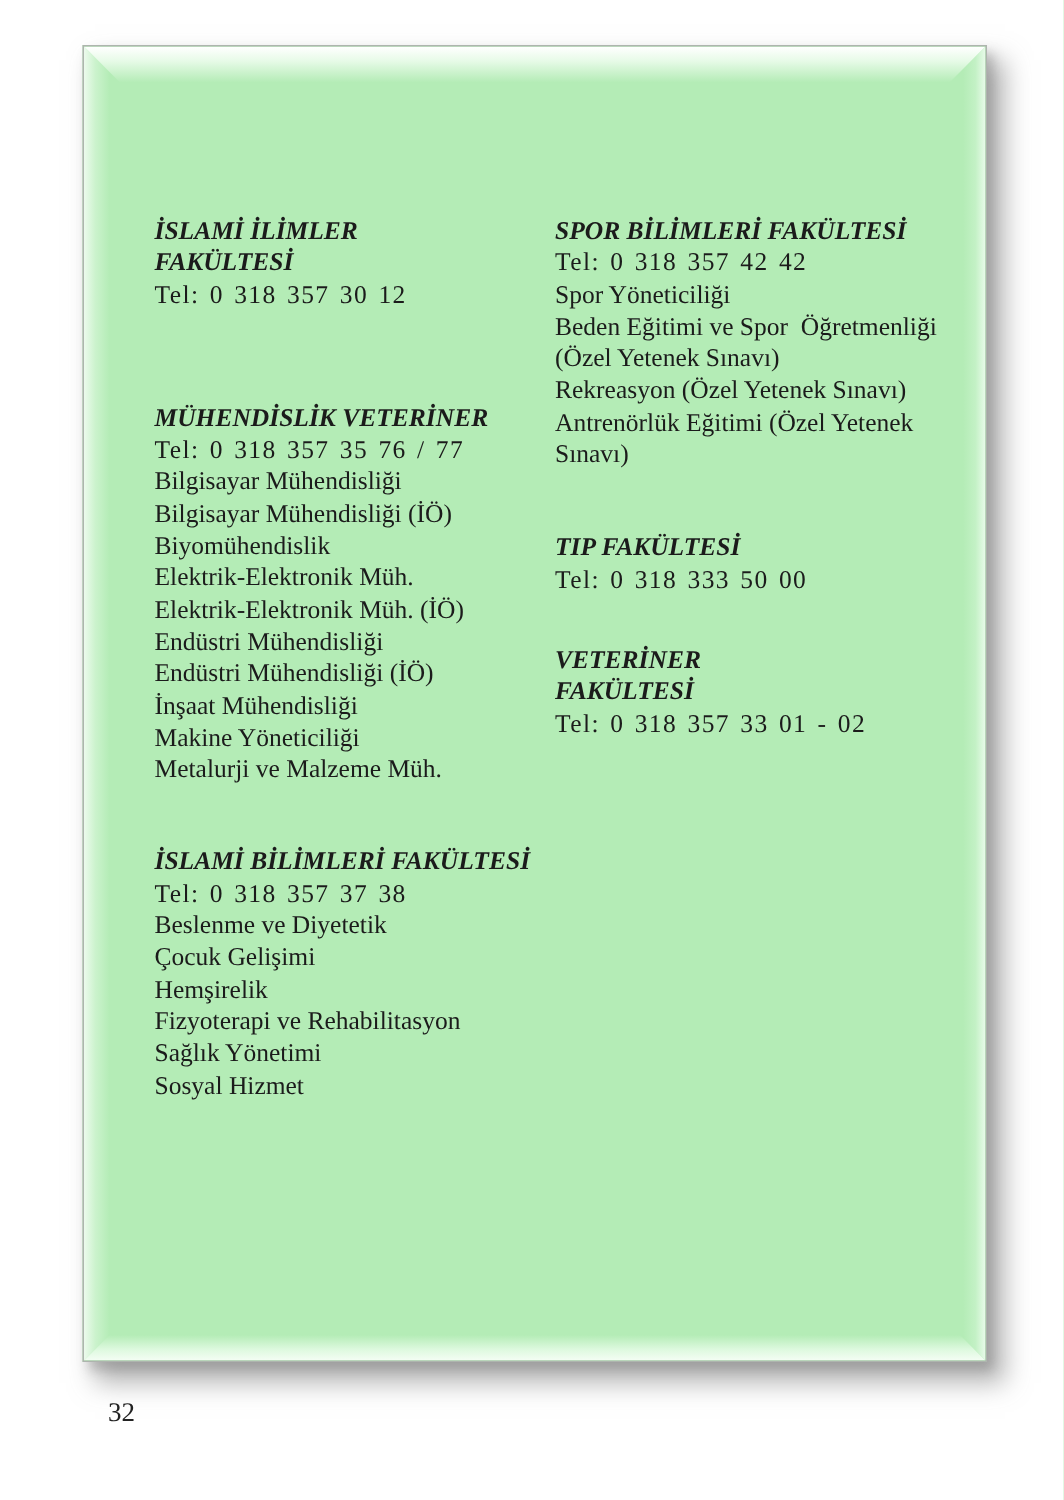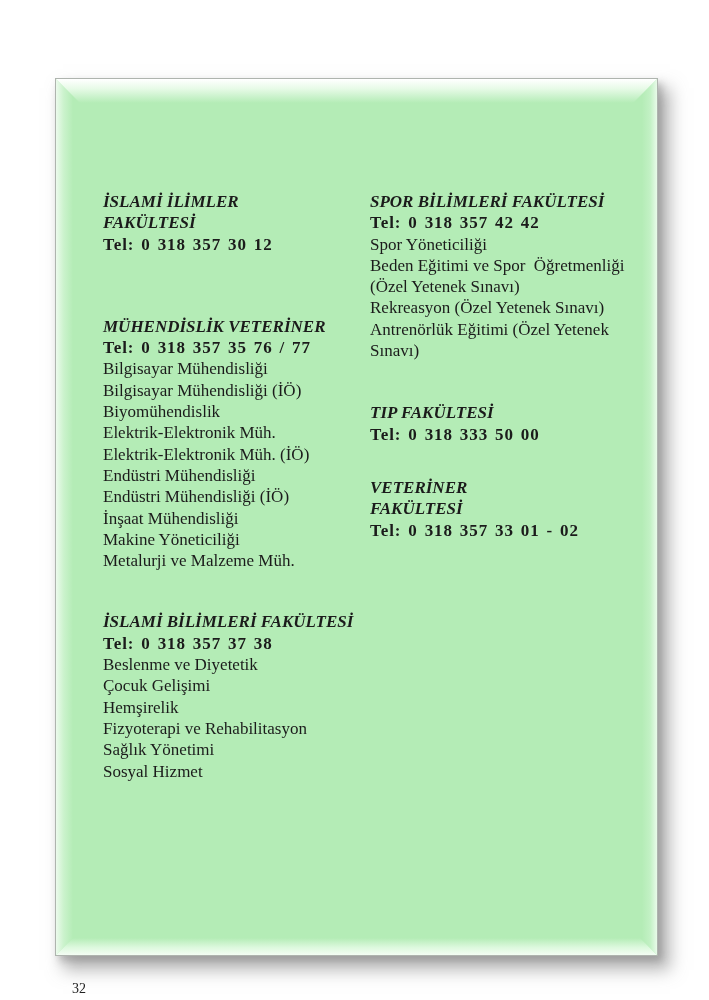--- a/index.html
+++ b/index.html
@@ -1,21 +1,21 @@
 <!DOCTYPE html>
 <html><head>
 <meta charset="utf-8">
 <style>
   html, body { margin:0; padding:0; }
   body {
     width:709px; height:1000px; background:#ffffff; position:relative;
     font-family:"Liberation Serif","DejaVu Serif",serif;
     -webkit-font-smoothing:antialiased;
   }
-  .doc-page { position:absolute; inset:0; background:#ffffff; overflow:hidden;margin-top:48px; }
+  .doc-page { position:absolute; inset:0; background:#ffffff; overflow:hidden; }
 
   
   .panel {
     position:absolute; left:55px; top:30px; width:601px; height:876px;
     background:#b4ecb6;
     border:1px solid #aeb4ae;
     box-shadow: 10px 12px 16px 2px rgba(110,110,110,.5),
                 4px 5px 7px rgba(125,125,125,.38);
   }
   .bevel { position:absolute; pointer-events:none; }
@@ -43,30 +43,30 @@
   
   .col { position:absolute; top:112px; }
   .col-left  { left:47px;  width:275px; }
   .col-right { left:314px; width:295px; }
 
   .line {
     font-size:17px; line-height:21.3px; height:21.3px;
     white-space:pre; color:#1b1b1b;
   }
   .heading { font-weight:bold; font-style:italic; }
-  .tel { letter-spacing:0.055em; word-spacing:0.1em;font-weight:bold; }
+  .tel { letter-spacing:0.055em; word-spacing:0.1em; }
   .spacer { width:100%; }
   .sp-a { height:61px; }  
   .sp-b { height:40px; }  
   .sp-c { height:41px; }  
   .sp-d { height:32px; }  
 
   .page-number {
     position:absolute; left:72px; top:931px;
-    font-size:14px; color:#222222; line-height:20px;
+    font-size:18px; color:#222222; line-height:20px;
   }
 </style>
 </head>
 <body>
 
 <div class="doc-page">
 
   <div class="panel" style="background: rgb(180, 236, 182); border-color: rgb(174, 180, 174);">
     <div class="bevel bevel-top"></div>
     <div class="bevel bevel-bottom"></div>

